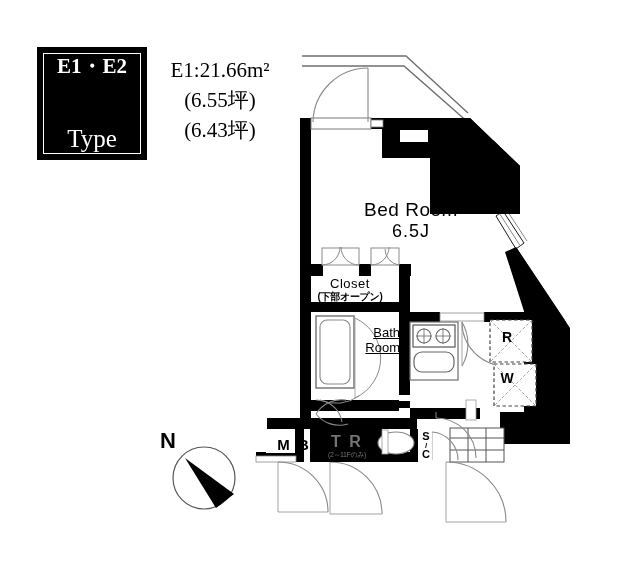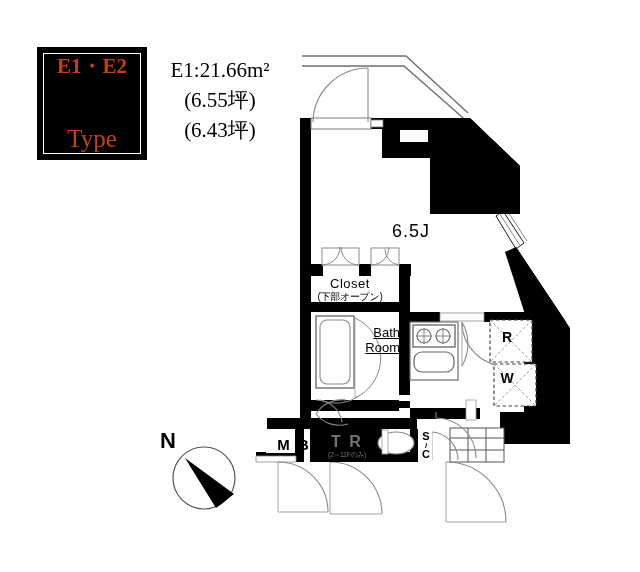--- a/index.html
+++ b/index.html
@@ -31,21 +31,21 @@
   }
   #type-badge-inner {
     width: 100%;
     height: 100%;
     border: 1px solid #ffffff;
     box-sizing: border-box;
     display: flex;
     flex-direction: column;
     align-items: center;
     justify-content: center;
-    color: #c2410c;
+    color: #ffffff;
     gap: 48px;
   }
   #type-badge-line1 {
     font-size: 21px;
     font-weight: bold;
     line-height: 1.05;
     letter-spacing: 0px;
     white-space: nowrap;
   }
   #type-badge-line2 {
@@ -129,20 +129,21 @@
     top: 277px;
     width: 96px;
     font-size: 13px;
     letter-spacing: 0.5px;
   }
   #label-closet .closet-note {
     font-size: 10px;
     letter-spacing: -0.3px;
     display: block;
     margin-top: -1px;
+    font-weight: bold;
   }
   #label-bath {
     left: 350px;
     top: 326px;
     width: 50px;
     font-size: 13px;
     text-align: right;
     letter-spacing: 0px;
     text-decoration: underline;
   }
@@ -408,21 +409,21 @@
       <rect x="320" y="432" width="49" height="27" fill="#000000"></rect>
     </g>
 
     <g>
       <rect x="418" y="429" width="14" height="33" fill="#ffffff" stroke="#000000" stroke-width="0"></rect>
     </g>
 
   </svg>
 
   <div class="room-label" id="label-bedroom">
-    <br>
+    <span>Bed Room</span><br>
     <span class="sub">6.5J</span>
   </div>
 
   <div class="room-label" id="label-closet">
     <span>Closet</span>
     <span class="closet-note">(下部オープン)</span>
   </div>
 
   <div class="room-label" id="label-bath">
     <span>Bath</span><br>

